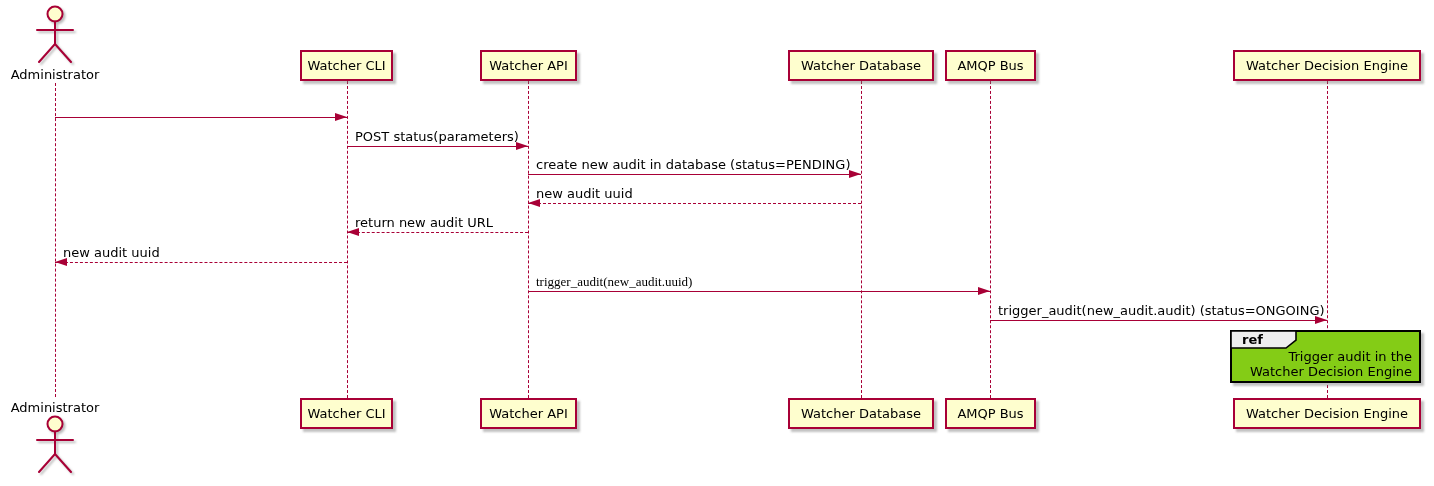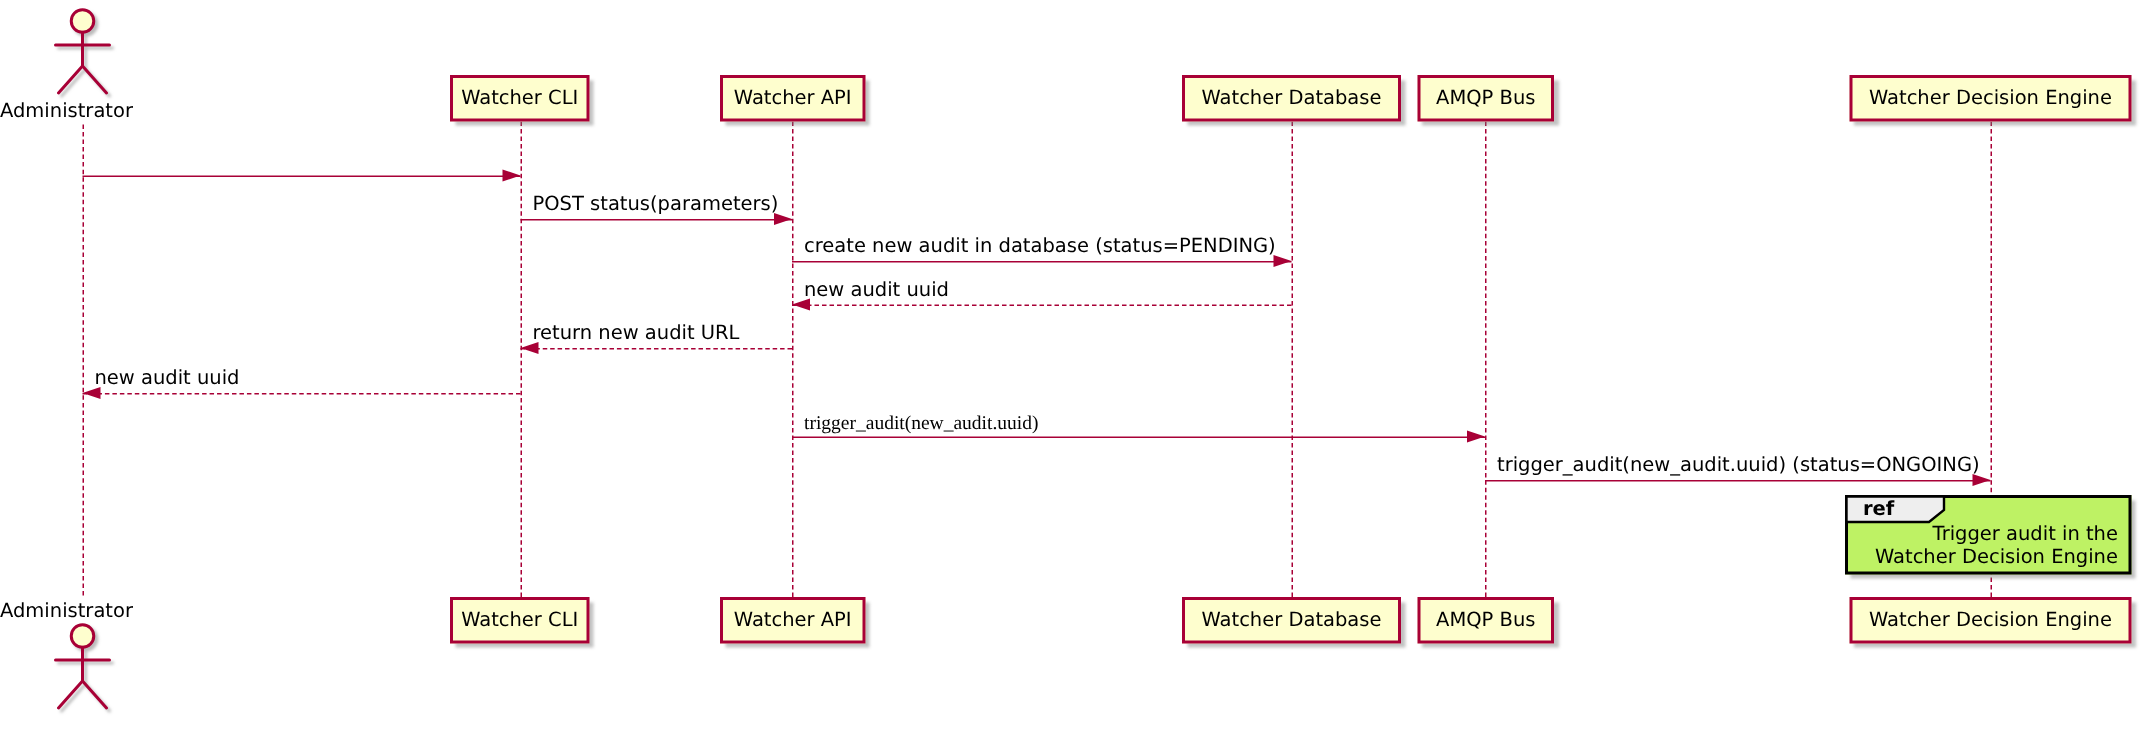--- a/index.html
+++ b/index.html
@@ -22,27 +22,27 @@
     display:flex;align-items:center;justify-content:center;
     white-space:nowrap;box-shadow:3px 3px 2px rgba(120,120,120,0.45);
     z-index:3;
   }
   .mline{position:absolute;height:0;border-top:1px solid var(--line);z-index:1;}
   .mline.dotted{border-top-style:dashed;}
   .mlabel{position:absolute;white-space:nowrap;height:16px;z-index:1;}
   .ah{position:absolute;width:0;height:0;border-top:4.5px solid transparent;border-bottom:4.5px solid transparent;z-index:1;}
   .ah-r{border-left:12px solid var(--line);}
   .ah-l{border-right:12px solid var(--line);}
-  .actor-label{position:absolute;width:110px;text-align:left;white-space:nowrap;z-index:3;}
+  .actor-label{position:absolute;width:110px;text-align:center;white-space:nowrap;z-index:3;}
   .actor-figure{position:absolute;filter:drop-shadow(2px 2px 1px rgba(120,120,120,0.5));z-index:3;}
   .actor-figure svg circle{fill:var(--fill);stroke:var(--line);stroke-width:2;}
   .actor-figure svg line{stroke:var(--line);stroke-width:2;stroke-linecap:round;}
   .refbox{
     position:absolute;left:1230px;top:330px;width:191px;height:53px;
-    background:#bef264;border:2px solid var(--refborder);box-sizing:border-box;
+    background:#84cc16;border:2px solid var(--refborder);box-sizing:border-box;
     box-shadow:3px 3px 2px rgba(120,120,120,0.45);z-index:2;
   }
   .refpent{position:absolute;left:-2px;top:-2px;}
   .refpent path{fill:var(--reffill);stroke:var(--refborder);stroke-width:1.6;}
   .refkw{position:absolute;left:10px;top:0px;font-weight:bold;z-index:2;}
   .reflines{position:absolute;left:18px;top:17px;line-height:15px;white-space:nowrap;text-align:right;}
 </style>
 </head>
 <body>
 
@@ -78,21 +78,21 @@
     <div class="ah ah-l" style="left: 347px; top: 228px;"></div>
     <div class="mlabel" style="left: 355px; top: 215px;">return new audit URL</div>
     <div class="mline dotted" style="left: 55px; width: 292px; top: 262px;"></div>
     <div class="ah ah-l" style="left: 55px; top: 258px;"></div>
     <div class="mlabel" style="left: 63px; top: 245px;">new audit uuid</div>
     <div class="mline" style="left: 528px; width: 462px; top: 291px;"></div>
     <div class="ah ah-r" style="left: 978px; top: 287px;"></div>
     <div class="mlabel" style="left: 536px; top: 274px; font-family: Liberation Serif, serif;">trigger_audit(new_audit.uuid)</div>
     <div class="mline" style="left: 990px; width: 337px; top: 320px;"></div>
     <div class="ah ah-r" style="left: 1315px; top: 316px;"></div>
-    <div class="mlabel" style="left: 998px; top: 303px;">trigger_audit(new_audit.uuid) (status=ONGOING)</div>
+    <div class="mlabel" style="left: 998px; top: 303px;">trigger_audit(new_audit.audit) (status=ONGOING)</div>
     <div class="actor-figure" style="left: 25px; top: 4px;"><svg width="60" height="62" viewBox="0 0 60 62">
         <circle cx="30" cy="10" r="7.5"></circle>
         <line x1="30" y1="17.5" x2="30" y2="40"></line>
         <line x1="12" y1="26" x2="48" y2="26"></line>
         <line x1="30" y1="40" x2="14" y2="58"></line>
         <line x1="30" y1="40" x2="46" y2="58"></line>
       </svg></div>
     <div class="actor-label" style="left: 0px; top: 67px;">Administrator</div>
     <div class="actor-figure" style="left: 25px; top: 414px;"><svg width="60" height="62" viewBox="0 0 60 62">
         <circle cx="30" cy="10" r="7.5"></circle>

